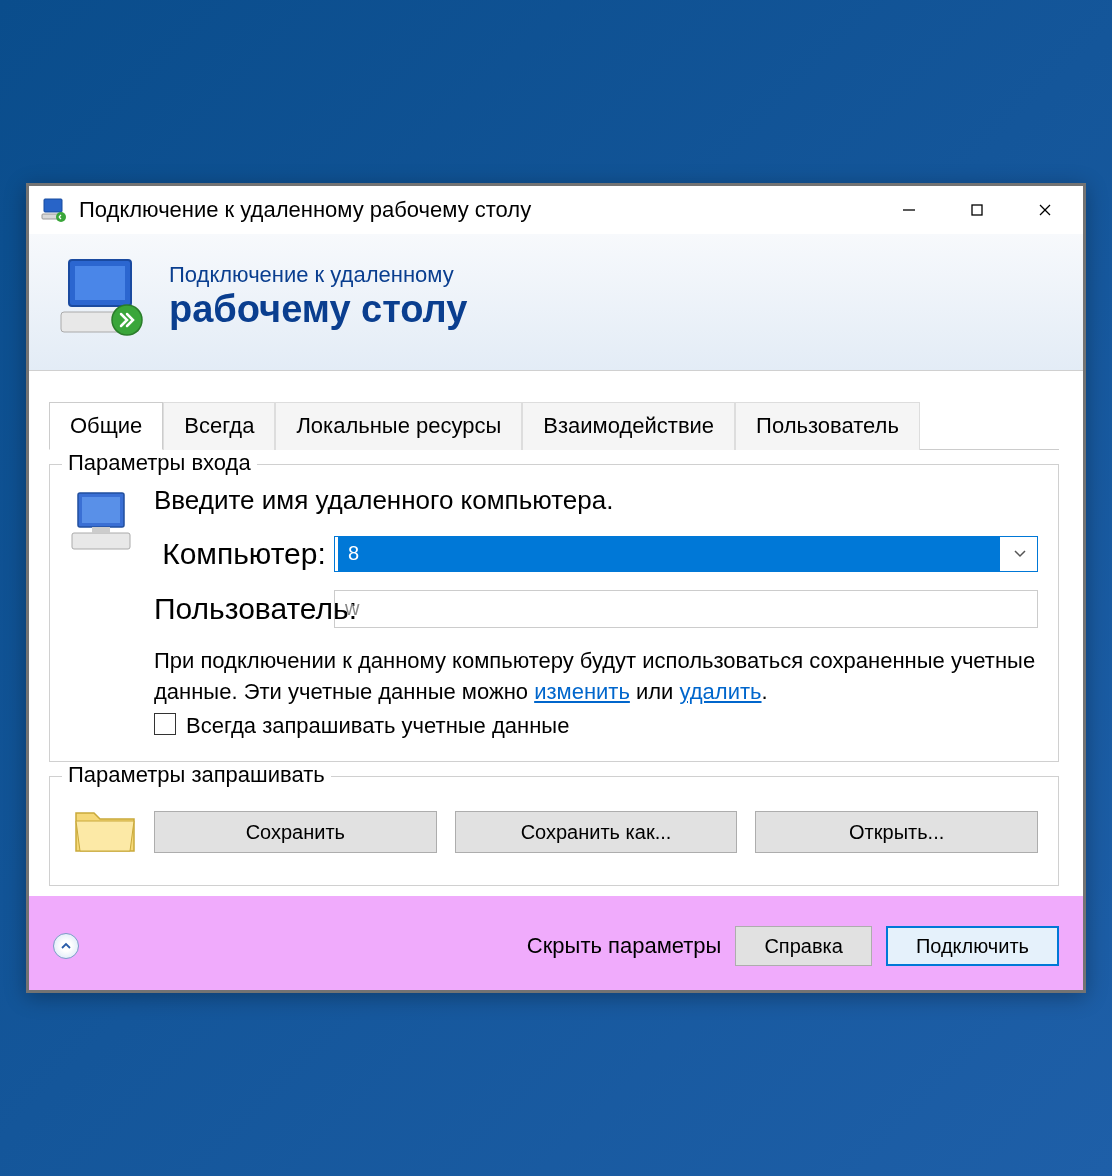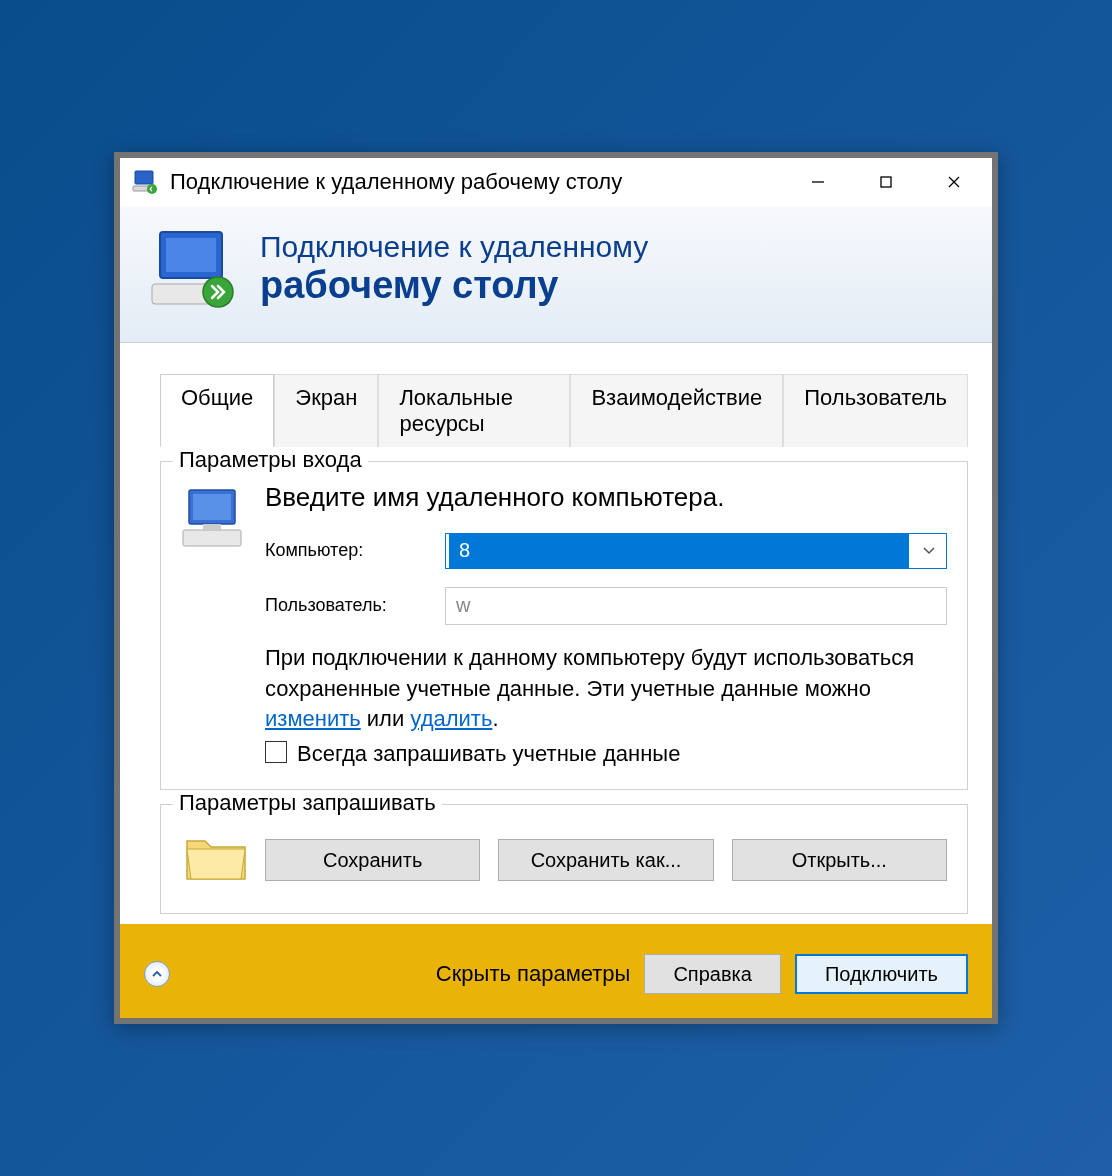--- a/index.html
+++ b/index.html
@@ -6,23 +6,23 @@
     body {
       font-family: 'Segoe UI', Tahoma, sans-serif;
       background: linear-gradient(135deg, #0a4d8c 0%, #1e5fa8 100%);
       display: flex;
       align-items: center;
       justify-content: center;
       min-height: 100vh;
       padding: 20px;
     }
     .window {
-      width: 884px;
-      background: #eab308;
-      border: 6px solid #737373;
+      width: 1060px;
+      background: #f0abfc;
+      border: 3px solid #737373;
       box-shadow: 0 4px 20px rgba(0,0,0,0.3);
     }
     .titlebar {
       display: flex;
       align-items: center;
       height: 48px;
       padding: 0 4px 0 12px;
       background: #ffffff;
     }
     .titlebar-icon {
@@ -45,25 +45,25 @@
     }
     .header-banner {
       background: linear-gradient(180deg, #f7f9fc 0%, #e3ecf6 100%);
       padding: 20px 28px 30px 28px;
       display: flex;
       align-items: center;
       border-bottom: 1px solid #d0d0d0;
     }
     .header-icon { width: 96px; height: 86px; margin-right: 16px; }
     .header-text { color: #0a3e8f; }
-    .header-line1 { font-size: 30px; font-weight: 400; }
+    .header-line1 { font-size: 22px; font-weight: 400; }
     .header-line2 { font-size: 38px; font-weight: 700; }
     .content {
       background: #ffffff;
-      padding: 30px 24px 10px 40px;
+      padding: 30px 24px 10px 20px;
     }
     .tabs {
       display: flex;
       border-bottom: 1px solid #cccccc;
     }
     .tab {
       padding: 10px 20px;
       font-size: 22px;
       color: #000;
       cursor: pointer;
@@ -96,21 +96,21 @@
     }
     .row { display: flex; align-items: flex-start; }
     .row-icon { width: 84px; flex-shrink: 0; padding-top: 4px; }
     .row-body { flex: 1; }
     .info-text { font-size: 26px; color: #000; margin-bottom: 18px; line-height: 1.35; }
     .form-line {
       display: flex;
       align-items: center;
       margin-bottom: 18px;
     }
-    .form-label { width: 180px; font-size: 18px; }
+    .form-label { width: 180px; font-size: 30px; text-align: center; }
     .combo {
       flex: 1;
       height: 36px;
       border: 1px solid #0078d7;
       display: flex;
       align-items: center;
       position: relative;
     }
     .combo-value {
       flex: 1;
@@ -242,21 +242,21 @@
     <div class="header-text">
       <div class="header-line1">Подключение к удаленному</div>
       <div class="header-line2">рабочему столу</div>
     </div>
   </div>
 
   <div class="content">
 
     <div class="tabs">
       <div class="tab active">Общие</div>
-      <div class="tab">Экран</div>
+      <div class="tab">Всегда</div>
       <div class="tab">Локальные ресурсы</div>
       <div class="tab">Взаимодействие</div>
       <div class="tab">Пользователь</div>
     </div>
 
     <div class="fieldset">
       <div class="fieldset-legend">Параметры входа</div>
       <div class="row">
         <div class="row-icon">
           <svg viewBox="0 0 72 70" width="72" height="70">

